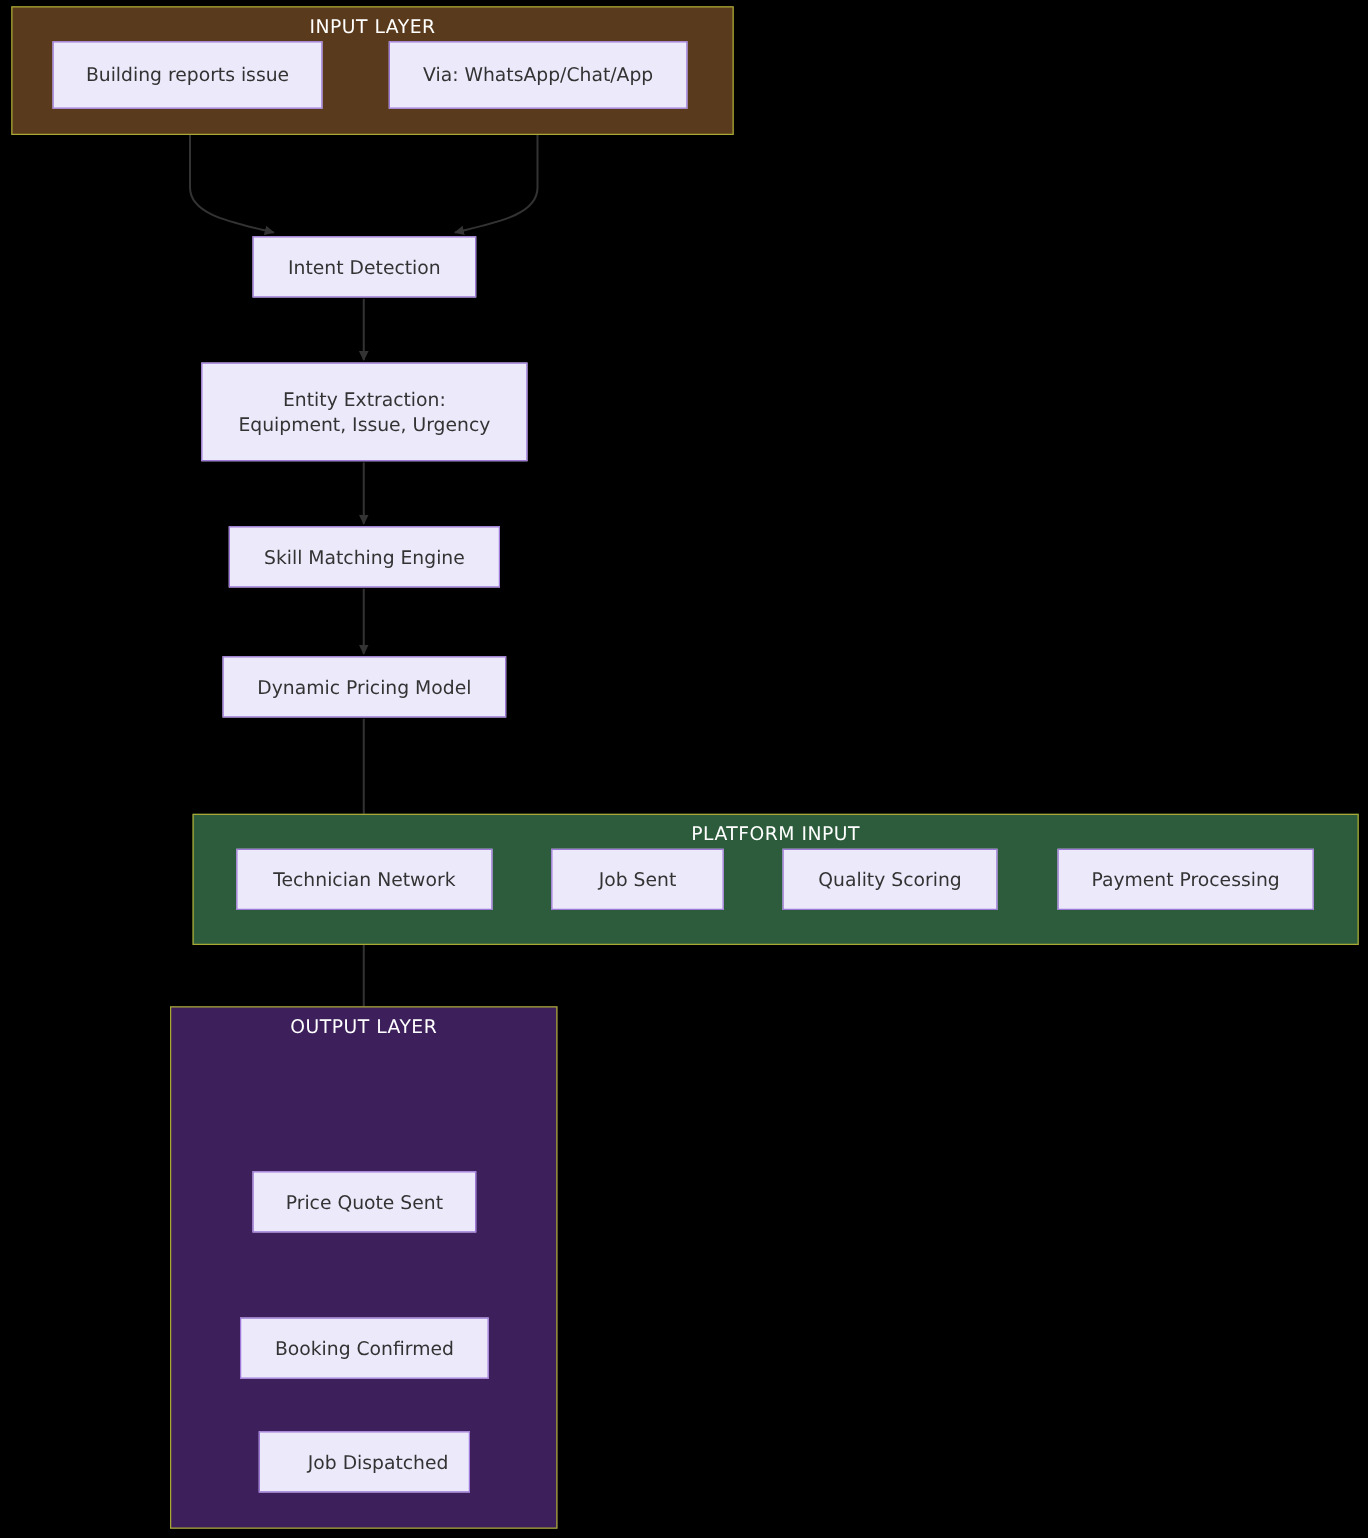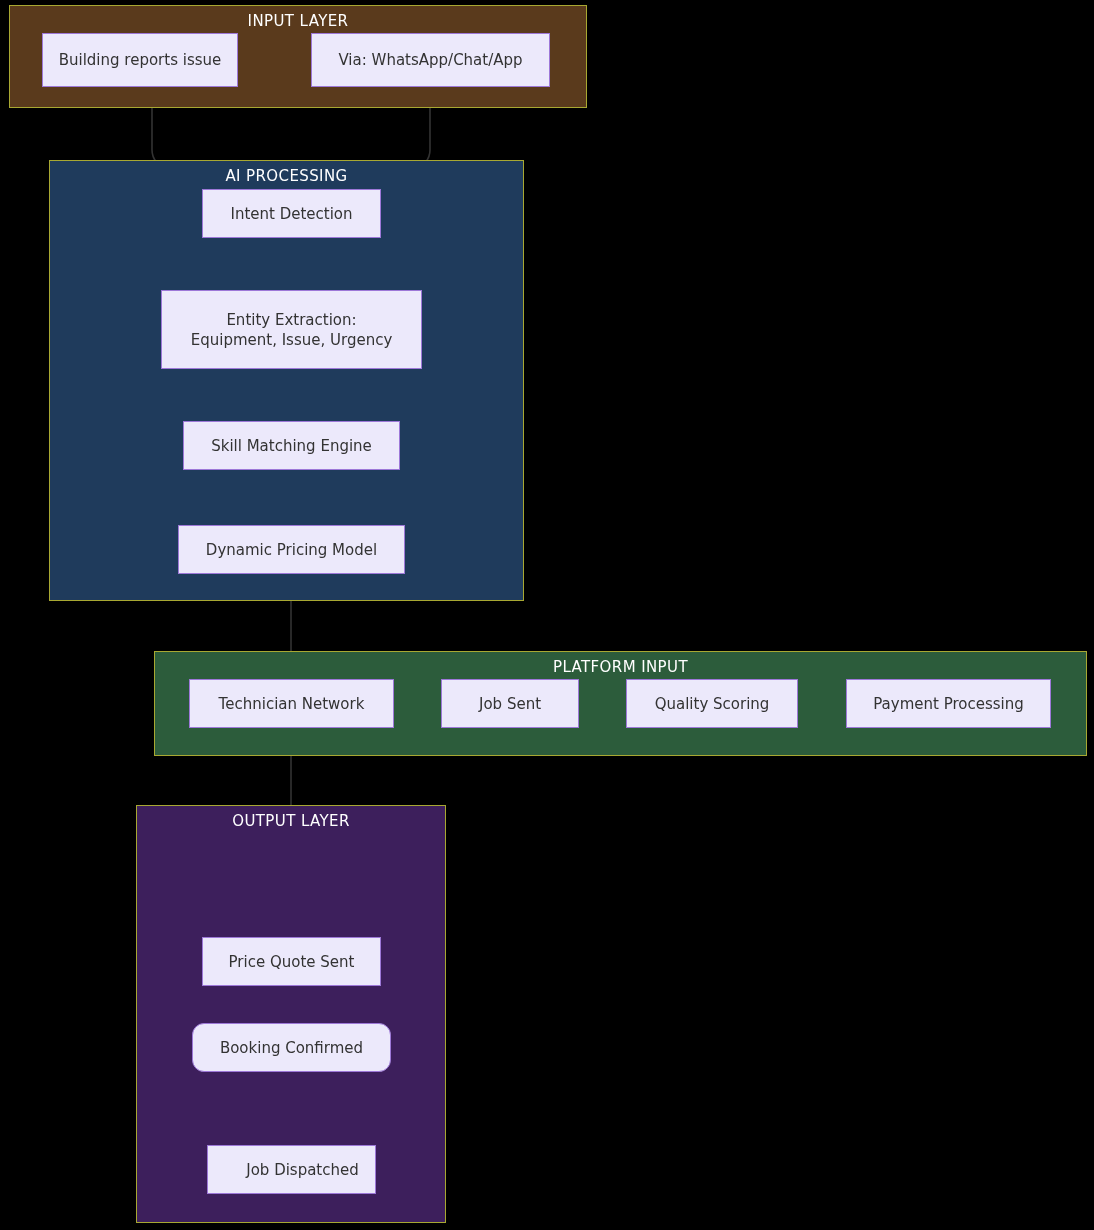--- a/index.html
+++ b/index.html
@@ -56,39 +56,39 @@
     line-height: 20px;
     display: flex;
     align-items: center;
     justify-content: center;
     text-align: center;
     white-space: pre-line;
     padding: 2px 6px;
   }
 
   
-  #n-building { left: 42px;  top: 33px;  width: 196px; height: 54px; }
+  #n-building { left: 42px;  top: 33px;  width: 216px; height: 54px; }
   #n-via      { left: 311px; top: 33px;  width: 239px; height: 54px; }
 
   
   #n-intent   { left: 202px; top: 189px; width: 179px; height: 49px; }
   #n-entity   { left: 161px; top: 290px; width: 261px; height: 79px; }
   #n-skill    { left: 183px; top: 421px; width: 217px; height: 49px; }
   #n-pricing  { left: 178px; top: 525px; width: 227px; height: 49px; }
 
   
   #n-tech     { left: 189px; top: 679px; width: 205px; height: 49px; }
   #n-queue    { left: 441px; top: 679px; width: 138px; height: 49px; }
   #n-quality  { left: 626px; top: 679px; width: 172px; height: 49px; }
   #n-payment  { left: 846px; top: 679px; width: 205px; height: 49px; }
 
   
   #n-matched  { left: 172px; top: 833px;  width: 239px; height: 49px; }
   #n-quote    { left: 202px; top: 937px;  width: 179px; height: 49px; }
-  #n-booking  { left: 192px; top: 1023px; width: 199px; height: 49px; border-radius: 12px; }
+  #n-booking  { left: 192px; top: 1054px; width: 199px; height: 49px; }
   #n-dispatch { left: 207px; top: 1145px; width: 169px; height: 49px; padding-left: 28px; }
 
   
   #edges {
     position: absolute;
     left: 0; top: 0;
     width: 1094px;
     height: 1230px;
     pointer-events: none;
   }
@@ -131,23 +131,20 @@
 
     <path class="edge-path" marker-end="url(#ah)" d="M291,1091 L291,1143"></path>
   </svg>
 
   <div class="layer" id="layer-input">
     <div class="layer-title">INPUT LAYER</div>
   </div>
   <div class="node" id="n-building">Building reports issue</div>
   <div class="node" id="n-via">Via: WhatsApp/Chat/App</div>
 
-  <div class="layer" id="layer-ai">
-    <div class="layer-title">AI PROCESSING</div>
-  </div>
   <div class="node" id="n-intent">Intent Detection</div>
   <div class="node" id="n-entity">Entity Extraction:
 Equipment, Issue, Urgency</div>
   <div class="node" id="n-skill">Skill Matching Engine</div>
   <div class="node" id="n-pricing">Dynamic Pricing Model</div>
 
   <div class="layer" id="layer-platform">
     <div class="layer-title">PLATFORM INPUT</div>
   </div>
   <div class="node" id="n-tech">Technician Network</div>

